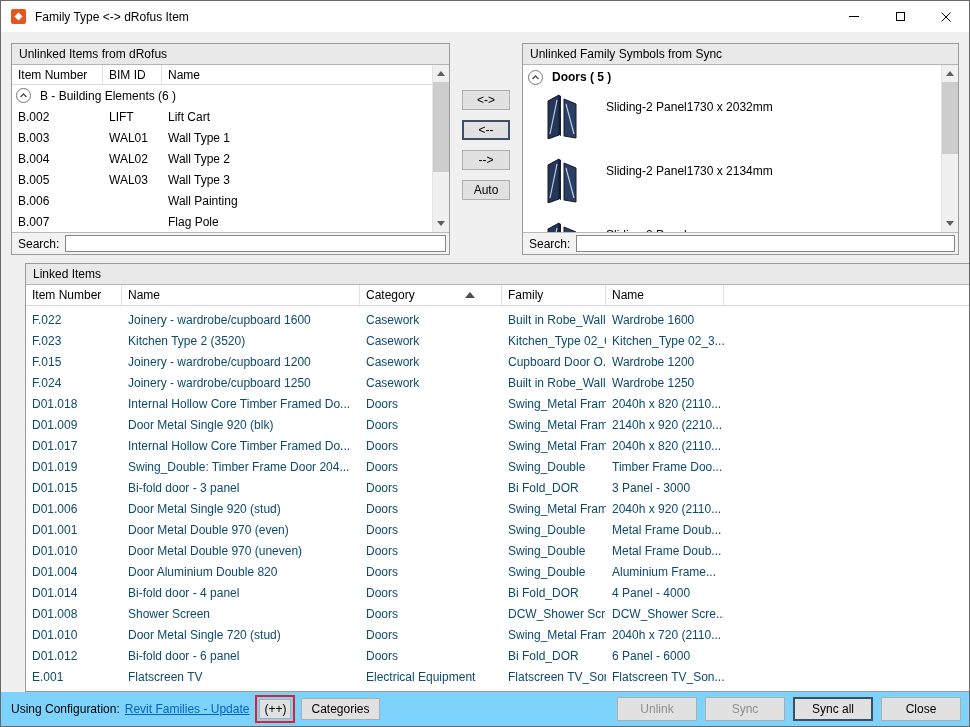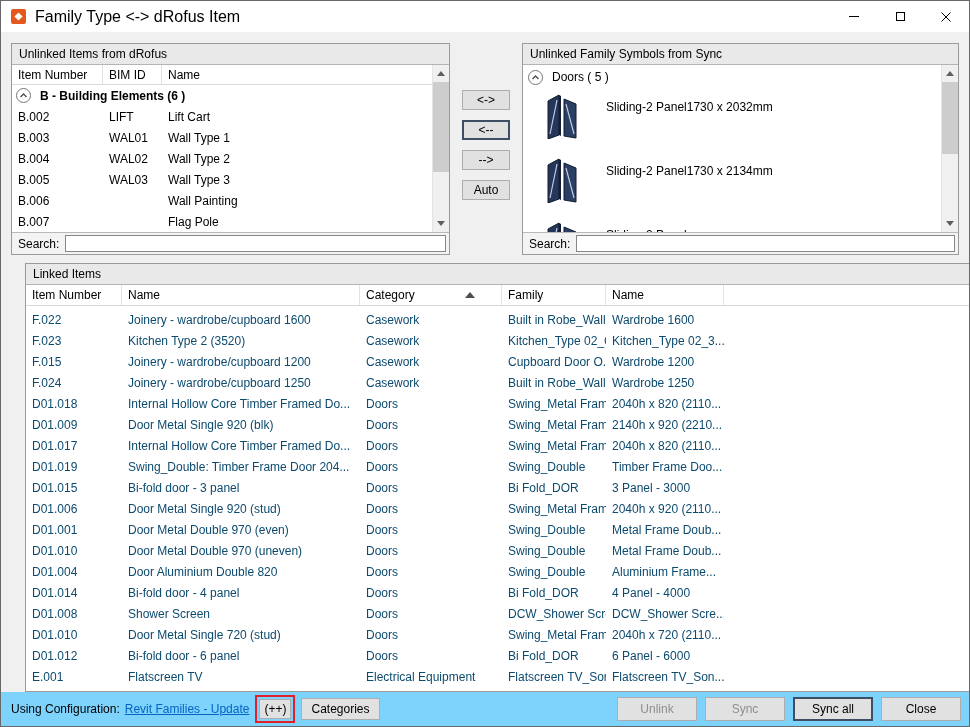--- a/index.html
+++ b/index.html
@@ -1,51 +1,51 @@
 <!DOCTYPE html>
 <html><head>
 <meta charset="utf-8">
 <style>
 *{box-sizing:border-box;margin:0;padding:0}
 html,body{width:970px;height:727px}
 body{font-family:"Liberation Sans",sans-serif;font-size:12px;color:#000;background:#f0f0f0;cursor:default}
 .window{position:relative;width:970px;height:727px;background:#f0f0f0;border:1px solid #686868;overflow:hidden}
 .titlebar{position:absolute;top:0;left:0;right:0;height:31px;background:#fff;display:flex;align-items:center}
 .app-icon{margin:0 8px 0 9px;width:17px;height:17px;flex:none}
-.title-text{font-size:16px}
+.title-text{font-size:12px}
 .win-controls{margin-left:auto;display:flex;height:100%}
 .win-btn{width:46px;height:31px;display:flex;align-items:center;justify-content:center}
 .min-glyph{width:10px;height:1px;background:#000}
 .max-glyph{width:9px;height:9px;border:1px solid #000}
 .panel{position:absolute;background:#fff;border:1px solid #9b9b9b;display:flex;flex-direction:column}
 .panel-drofus{left:10px;top:42px;width:439px;height:212px}
 .panel-revit{left:521px;top:42px;width:437px;height:212px}
 .panel-linked{left:24px;top:262px;width:948px;height:429px}
 .panel-hdr{flex:none;height:21px;background:#e9e9e9;border-bottom:1px solid #b4b4b4;display:flex;align-items:center;padding-left:7px}
 .panel-main{flex:1;display:flex;min-height:0}
 .table-area{flex:1;display:flex;flex-direction:column;min-width:0}
 .cols{flex:none;display:flex;height:20px;border-bottom:1px solid #dcdcdc}
 .colcell{display:flex;align-items:center;padding-left:6px;border-right:1px solid #e2e2e2;white-space:nowrap;overflow:hidden}
 .c-item{width:91px}.c-bim{width:59px}.c-name{flex:1;border-right:none}
-.group-row{display:flex;align-items:center;height:21px;padding-left:4px;font-weight:bold;flex:none}
+.group-row{display:flex;align-items:center;height:21px;padding-left:4px;font-weight:normal;flex:none}
 .collapse-icon{width:15px;height:15px;border:1px solid #767676;border-radius:50%;display:flex;align-items:center;justify-content:center;margin-right:9px;background:#fff;flex:none}
 .drow{display:flex;height:21px;align-items:center}
 .dcell{padding-left:6px;white-space:nowrap;overflow:hidden}
 .d-item{width:91px}.d-bim{width:59px}.d-name{flex:1}
 .vscroll{flex:none;width:17px;display:flex;flex-direction:column;background:#f0f0f0;border-left:1px solid #e4e4e4}
 .sarrow{flex:none;height:17px;display:flex;align-items:center;justify-content:center}
 .sarrow.up::before{content:"";border-left:4px solid transparent;border-right:4px solid transparent;border-bottom:5px solid #5f5f5f}
 .sarrow.down::before{content:"";border-left:4px solid transparent;border-right:4px solid transparent;border-top:5px solid #5f5f5f}
 .strack{flex:1;position:relative}
 .sthumb{position:absolute;left:0;right:0;background:#cdcdcd}
 .search-row{flex:none;height:22px;display:flex;align-items:center;border-top:1px solid #b9b9b9;background:#f3f3f3;padding:0 3px 0 6px}
 .search-label{margin-right:6px}
 .search-input{flex:1;height:17px;border:1px solid #878787;background:#fff;font:12px "Liberation Sans",sans-serif;padding:0 3px;outline:none}
 .revit-body{flex:1;display:flex;flex-direction:column;min-width:0;overflow:hidden}
-.revit-group{display:flex;align-items:center;height:24px;padding-left:5px;font-weight:normal;flex:none}
+.revit-group{display:flex;align-items:center;height:24px;padding-left:5px;font-weight:bold;flex:none}
 .revit-list{flex:1;overflow:hidden}
 .revit-item{display:flex;height:64px;padding:4px 0 0 22px}
 .door-icon{flex:none;margin-right:27px}
 .revit-text{display:flex;padding-top:7px}
 .rl1,.rl2{line-height:15px;white-space:nowrap}
 .lcols{flex:none;display:flex;height:21px;border-bottom:1px solid #d8d8d8}
 .lcolcell{display:flex;align-items:center;padding-left:6px;border-right:1px solid #e2e2e2;white-space:nowrap;overflow:hidden}
 .w-item{width:96px}.w-name{width:238px}.w-cat{width:142px}.w-fam{width:104px}.w-fname{width:118px}.w-fill{flex:1;border-right:none}
 .sort-asc{margin-left:auto;margin-right:26px;width:0;height:0;border-left:5px solid transparent;border-right:5px solid transparent;border-bottom:6px solid #4e4e4e}
 .linked-body{flex:1;overflow:hidden;background:#fff}

